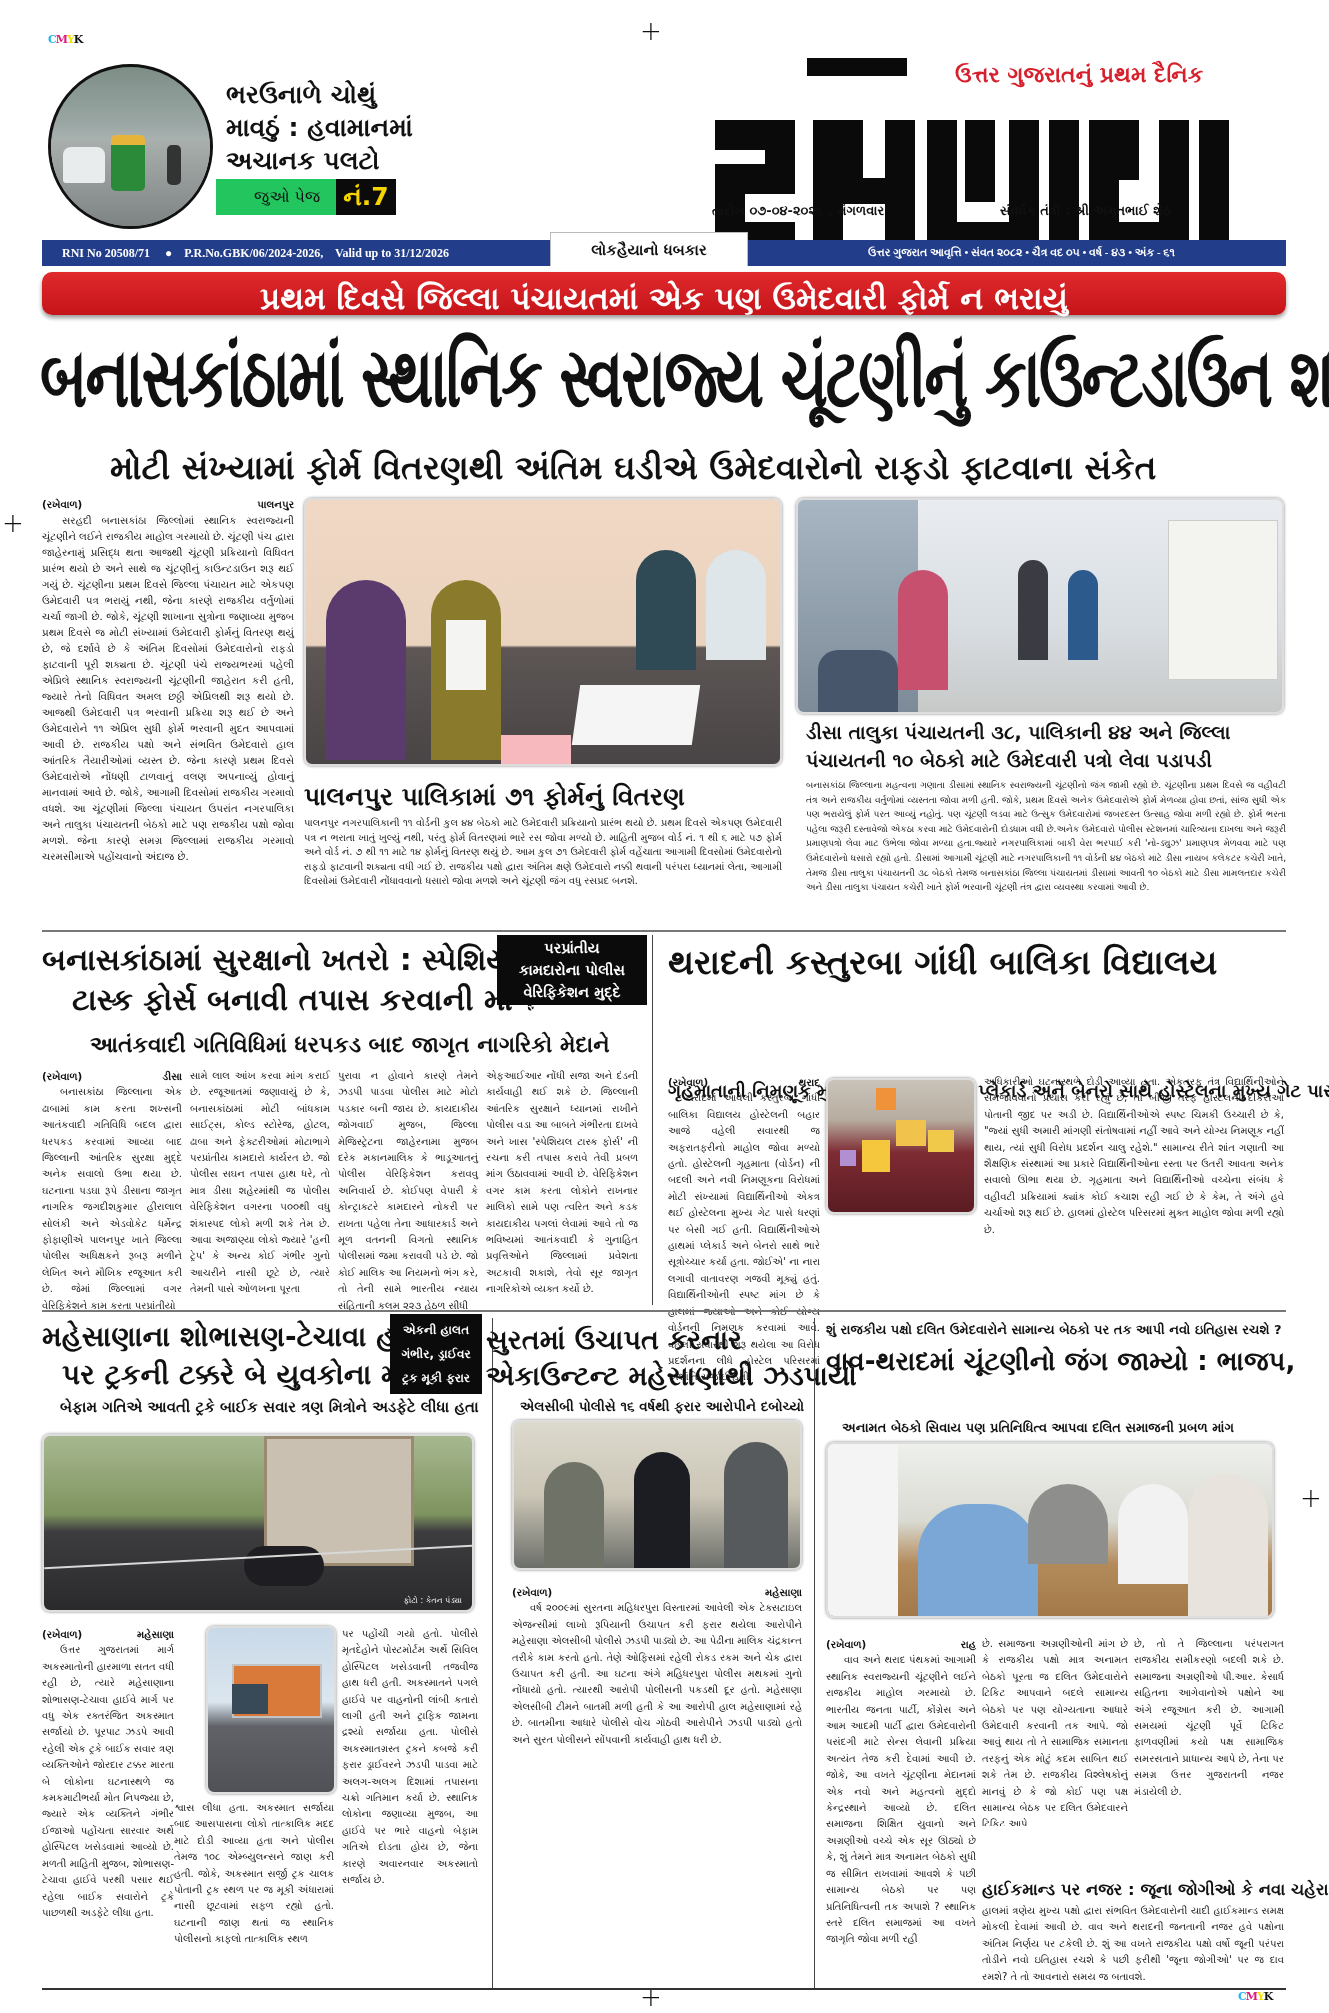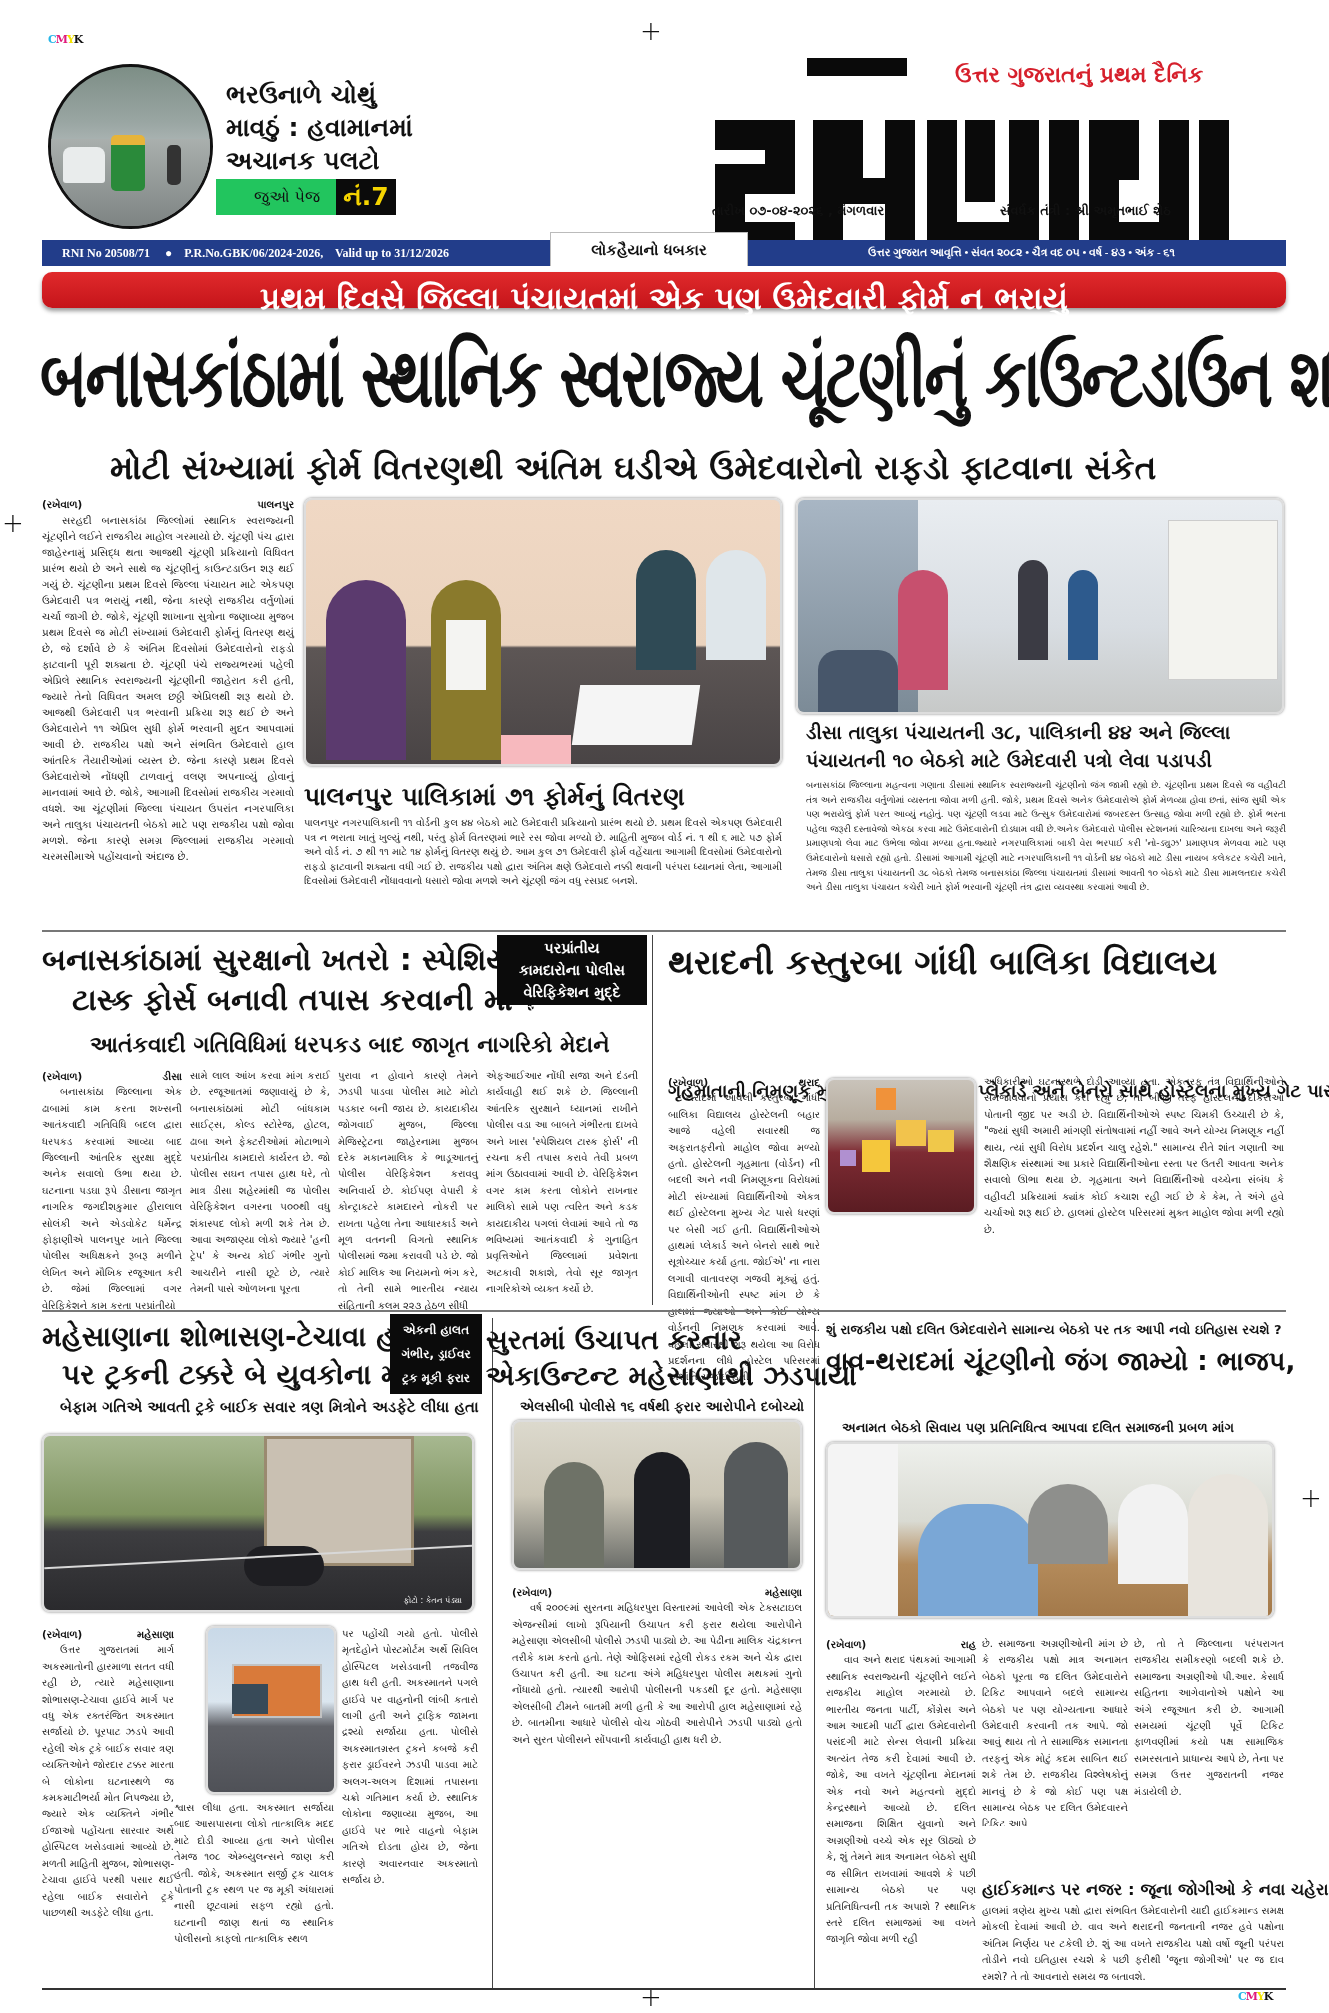--- a/index.html
+++ b/index.html
@@ -19,21 +19,21 @@
 .teaser-tag .num{position:absolute;right:0;top:0;width:60px;height:36px;background:#0b0b0b;color:#f5d400;font-size:25px;font-weight:bold;text-align:center;line-height:36px}
 .masthead{left:715px;top:58px;width:555px;height:136px}
 .logo-letter{position:absolute;background:#0a0a0a}
 .tagline{left:955px;top:62px;color:#d6202c;font-size:22px;font-weight:bold}
 .dateline{left:712px;top:203px;font-size:13px;font-weight:bold}
 .editor{left:1000px;top:203px;font-size:13px;font-weight:bold}
 .bluebar{left:42px;top:240px;width:1244px;height:26px;background:#223d8a;color:#fff;font-family:"Liberation Serif",serif;font-size:12px}
 .bluebar .l{position:absolute;left:20px;top:6px;font-weight:bold}
 .bluebar .r{position:absolute;left:826px;top:6px;font-size:11px;font-weight:bold}
 .bluebar .tabw{position:absolute;left:508px;top:-8px;width:198px;height:34px;background:#fff;border:1px solid #bbb;border-bottom:none;color:#111;font-size:15px;font-weight:bold;text-align:center;line-height:34px;font-family:"DejaVu Sans",sans-serif}
-.redbanner{left:42px;top:272px;width:1244px;height:36px;background:linear-gradient(180deg,#e02a2c,#c5141a);border-radius:10px;color:#fff;font-size:31px;font-weight:bold;text-align:center;line-height:52px;box-shadow:0 3px 4px rgba(0,0,0,.4)}
+.redbanner{left:42px;top:272px;width:1244px;height:43px;background:linear-gradient(180deg,#e02a2c,#c5141a);border-radius:10px;color:#fff;font-size:31px;font-weight:bold;text-align:center;line-height:52px;box-shadow:0 3px 4px rgba(0,0,0,.4)}
 .mainhead{left:40px;top:336px;width:1250px;font-size:59px;font-weight:bold;letter-spacing:-2px;transform:scaleY(1.4);transform-origin:top left;line-height:60px;white-space:nowrap}
 .subhead{left:110px;top:448px;font-size:33px;font-weight:bold;white-space:nowrap}
 .small{font-size:10.3px;line-height:16px;text-align:justify}
 .dateline-small{display:flex;justify-content:space-between;font-weight:bold;font-size:10.3px}
 .col{position:absolute}
 .photo{position:absolute;border-radius:8px;overflow:hidden;box-shadow:0 0 3px rgba(0,0,0,.5);border:2px solid #ddd}
 .caption-h{font-size:22px;font-weight:bold;line-height:30px}
 .hr{position:absolute;height:2px;background:#777}
 .vr{position:absolute;width:1px;background:#444}
 .sechead{font-weight:bold;white-space:nowrap}

